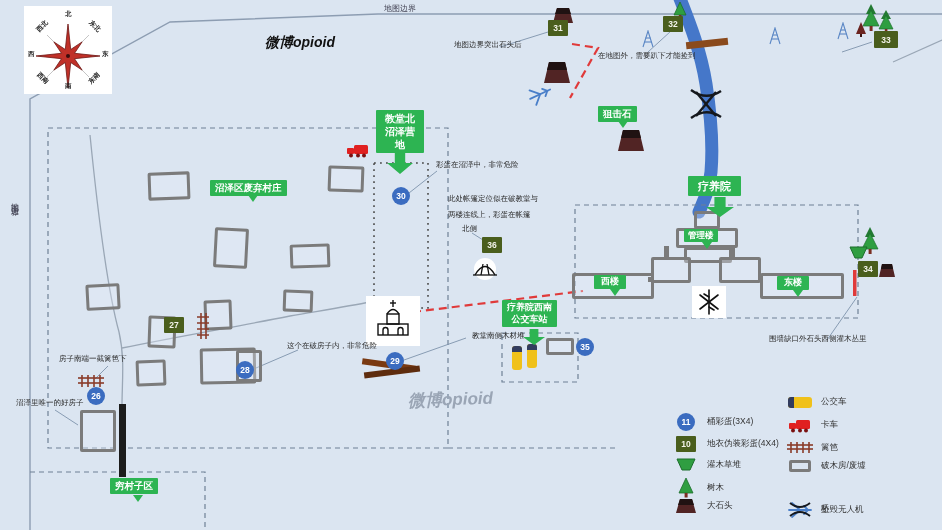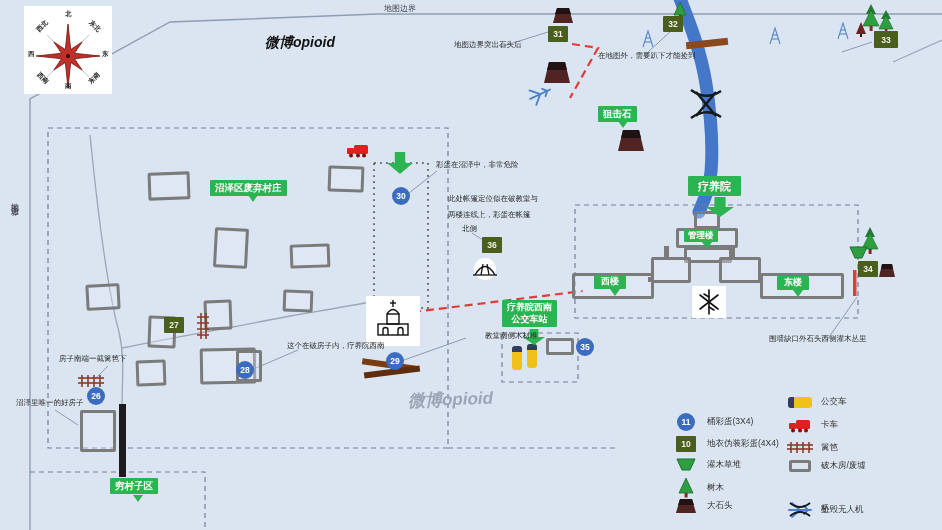--- a/index.html
+++ b/index.html
@@ -322,20 +322,25 @@
   <div class="title-wrap">
     <div class="title-sub">微博opioid</div>
   </div>
   <div class="bnd" style="left:384px;top:3px">地图边界</div>
   <div class="bnd" style="left:8px;top:196px;writing-mode:vertical-rl;letter-spacing:2px">地图边界</div>
   <div class="wm">微博opioid</div>
 
   <div class="lbl" style="left:210px;top:180px">沼泽区废弃村庄</div>
   <div class="arrow-sm" style="left:248px;top:195px"></div>
 
+  <div class="lbl" style="left:376px;top:110px;width:38px;white-space:normal;font-size:10px">
+    <div>教堂北</div>
+    <div>沼泽营</div>
+    <div>地</div>
+  </div>
   <div class="arrow-big" style="left:387px;top:152px;width:26px;height:22px"></div>
 
   <div class="lbl" style="left:598px;top:106px">狙击石</div>
   <div class="arrow-sm" style="left:618px;top:121px"></div>
 
   <div class="lbl" style="left:688px;top:176px;font-size:11px;padding:3px 10px">疗养院</div>
   <div class="arrow-big" style="left:706px;top:197px;width:28px;height:20px"></div>
 
   <div class="lbl" style="left:684px;top:229px;font-size:8.5px;padding:1px 4px">管理楼</div>
   <div class="arrow-sm" style="left:702px;top:242px"></div>
@@ -354,32 +359,32 @@
 
   <div class="lbl" style="left:110px;top:478px">穷村子区</div>
   <div class="arrow-sm" style="left:133px;top:495px"></div>
 
   <div class="note" style="left:454px;top:41px">地图边界突出石头后</div>
   <div class="note" style="left:598px;top:52px">在地图外，需要趴下才能捡到</div>
   <div class="note" style="left:436px;top:161px">彩蛋在沼泽中，非常危险</div>
   <div class="note" style="left:448px;top:195px">此处帐篷定位似在破教堂与</div>
   <div class="note" style="left:448px;top:211px">两楼连线上，彩蛋在帐篷</div>
   <div class="note" style="left:462px;top:225px">北侧</div>
-  <div class="note" style="left:485px;top:332px">教堂南侧木材堆</div>
-  <div class="note" style="left:287px;top:342px">这个在破房子内，疗养院西南</div>
+  <div class="note" style="left:472px;top:332px">教堂南侧木材堆</div>
+  <div class="note" style="left:287px;top:342px">这个在破房子内，非常危险</div>
   <div class="note" style="left:59px;top:355px">房子南端一截篱笆下</div>
   <div class="note" style="left:16px;top:399px">沼泽里唯一的好房子</div>
   <div class="note" style="left:769px;top:335px">围墙缺口外石头西侧灌木丛里</div>
 
   <div class="mk-b" style="left:87px;top:387px">26</div>
   <div class="mk-g" style="left:164px;top:317px">27</div>
   <div class="mk-b" style="left:236px;top:361px">28</div>
   <div class="mk-b" style="left:386px;top:352px">29</div>
   <div class="mk-b" style="left:392px;top:187px">30</div>
-  <div class="mk-g" style="left:548px;top:26px">31</div>
+  <div class="mk-g" style="left:548px;top:20px">31</div>
   <div class="mk-g" style="left:663px;top:16px">32</div>
   <div class="mk-g" style="left:874px;top:31px;width:24px;height:17px">33</div>
   <div class="mk-g" style="left:858px;top:261px">34</div>
   <div class="mk-b" style="left:576px;top:338px">35</div>
   <div class="mk-g" style="left:482px;top:237px">36</div>
 
   <div>
 
     <div class="lrow" style="left:672px;top:413px">
       <span class="ic">

